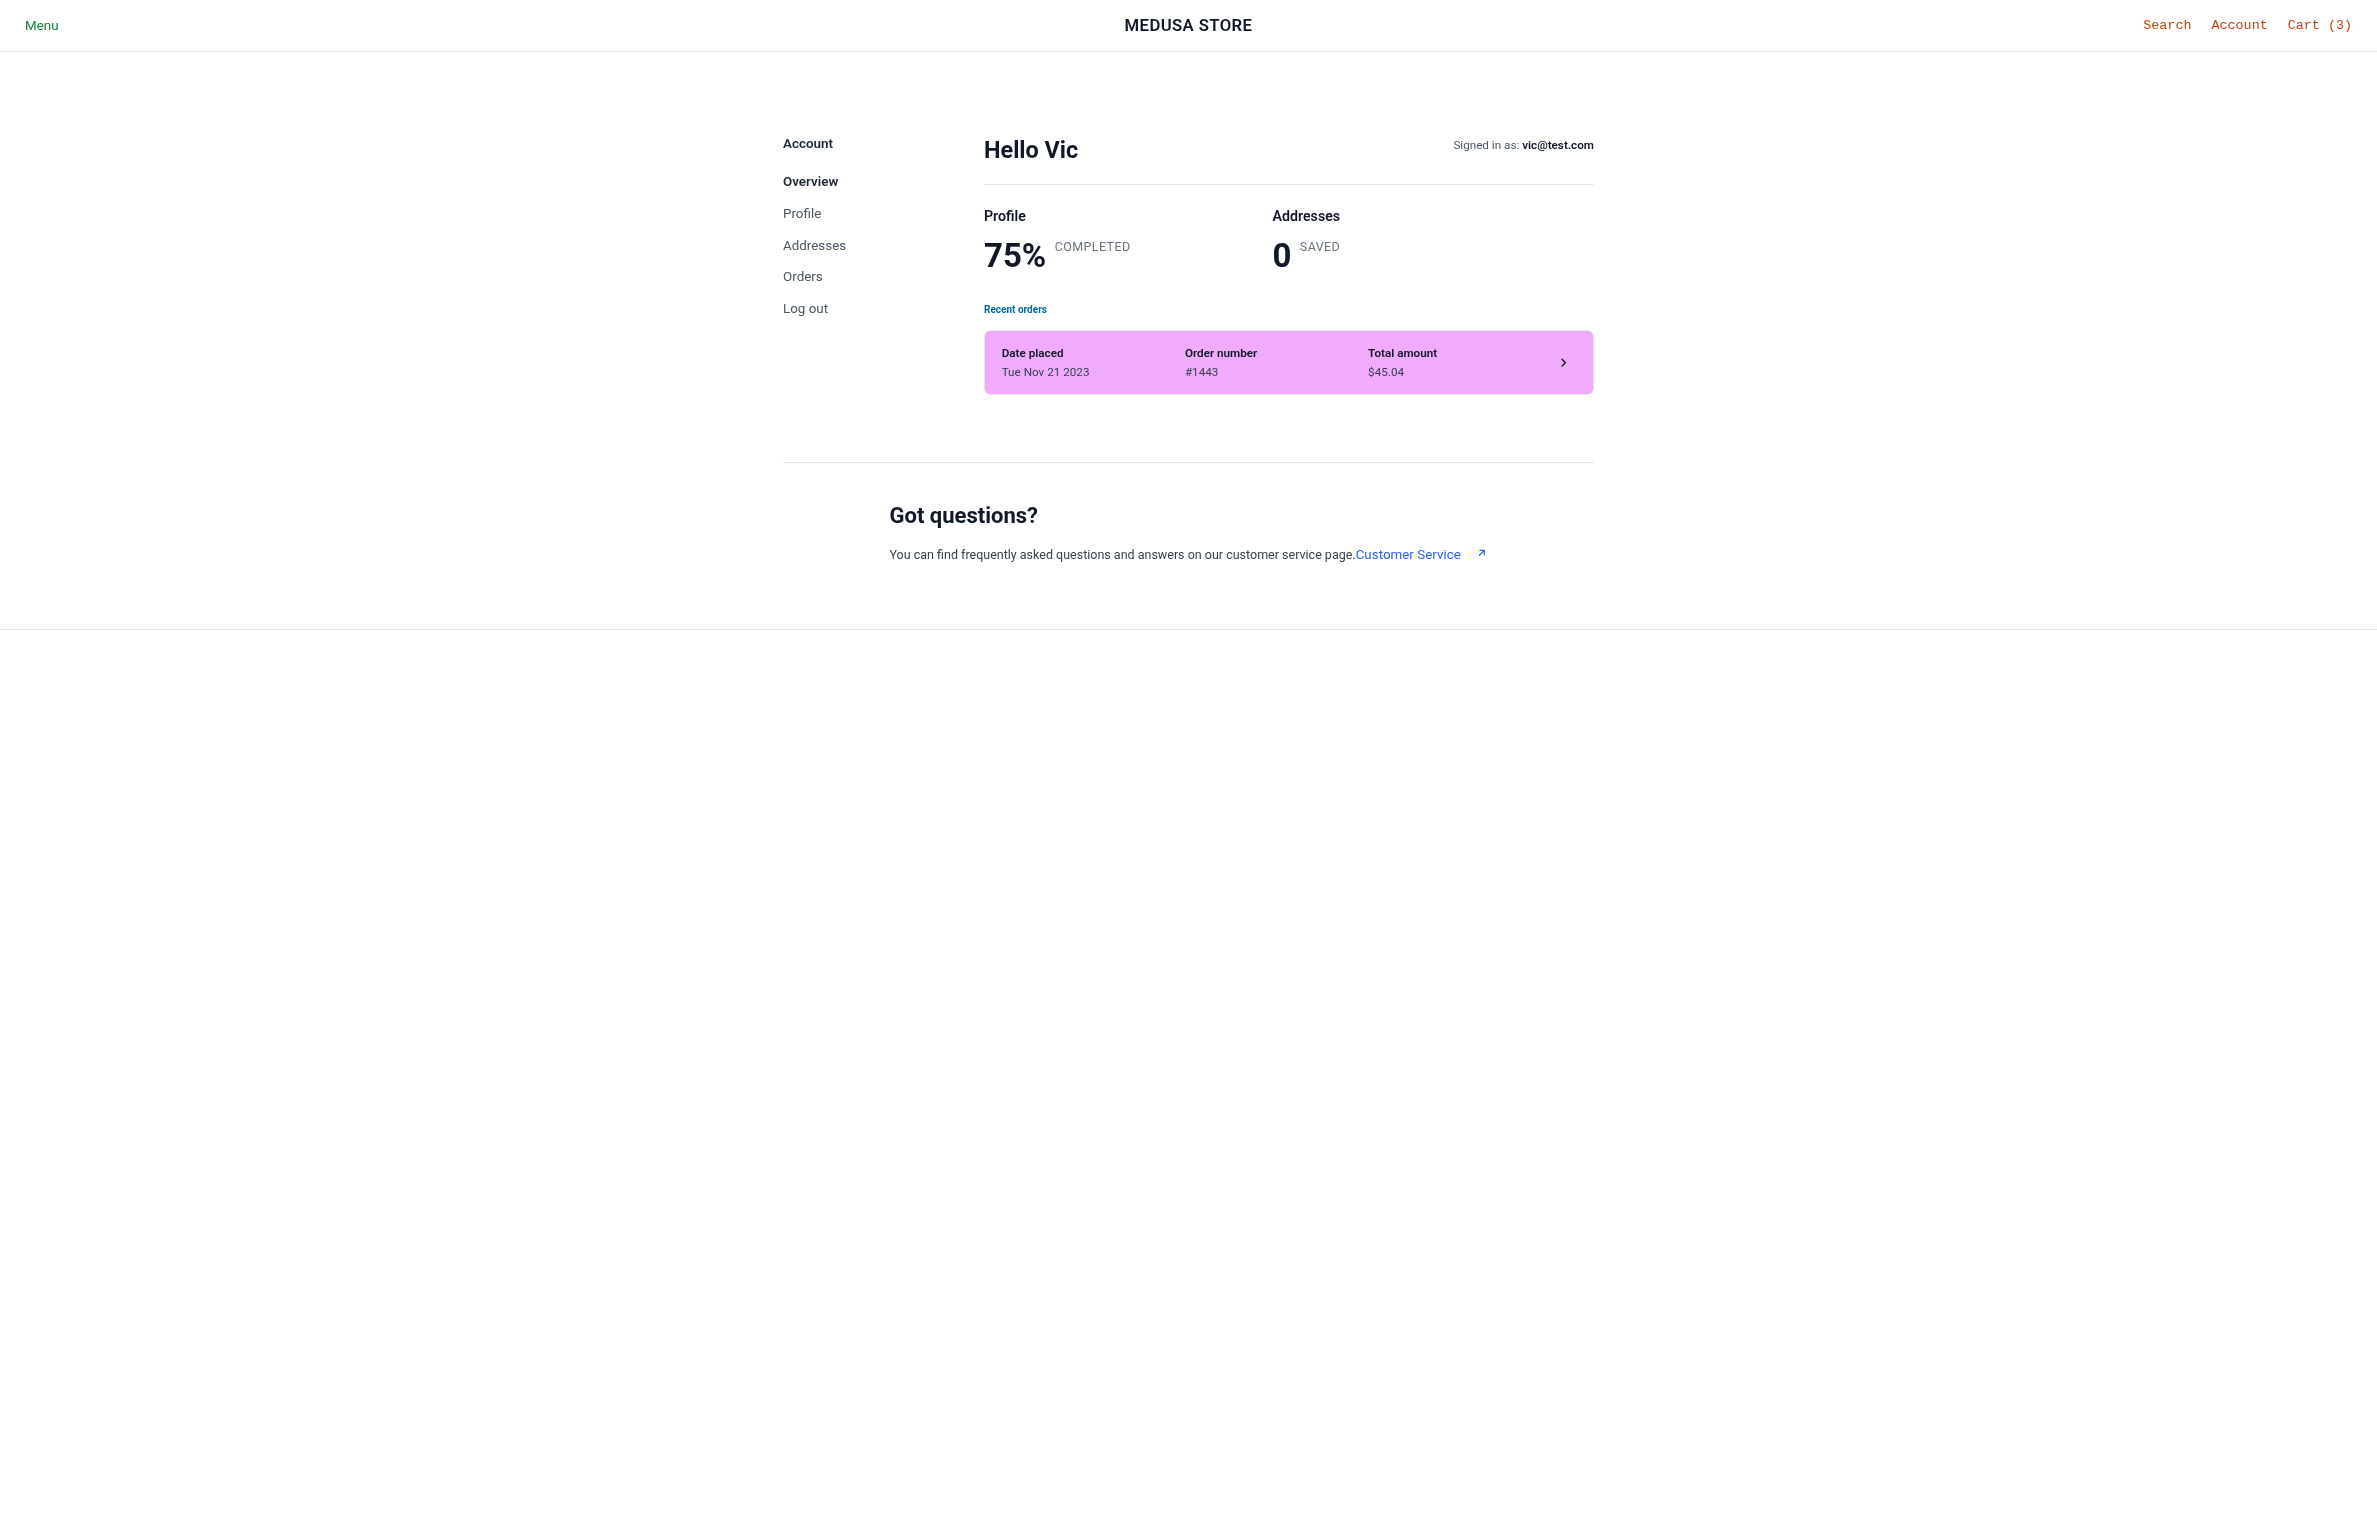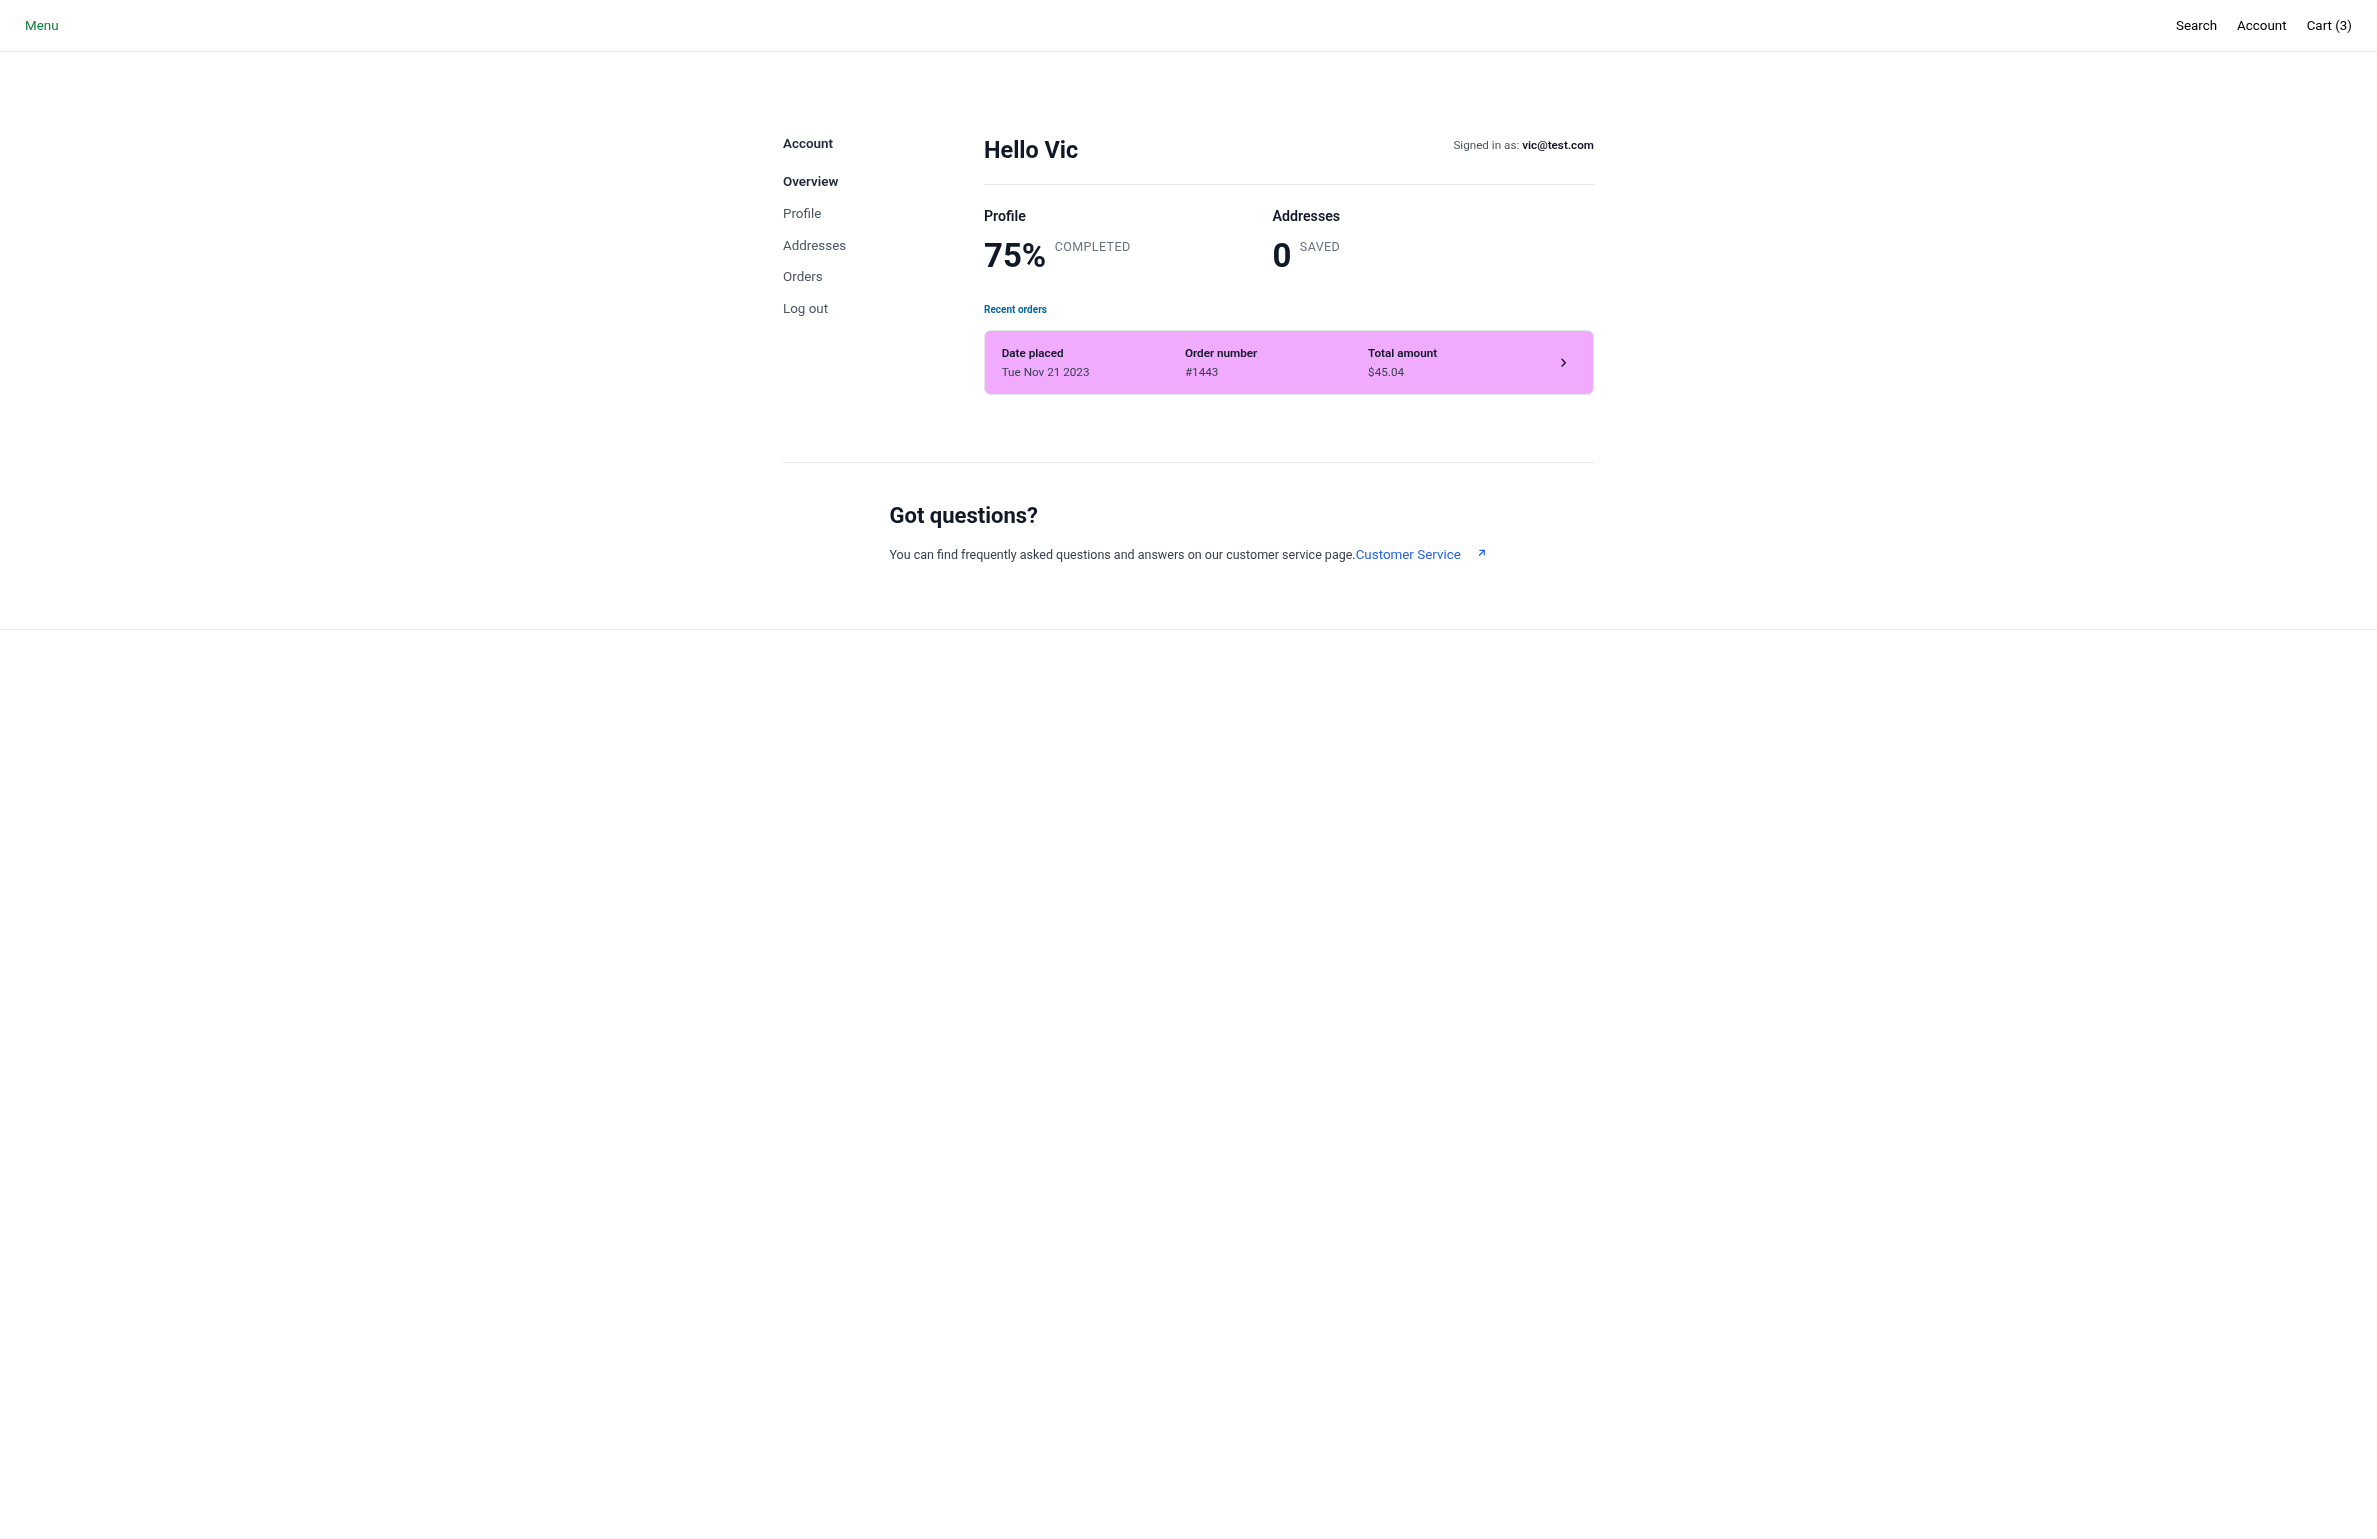--- a/index.html
+++ b/index.html
@@ -47,24 +47,25 @@
     }
     .brand {
       font-size: 16.7px;
       font-weight: 600;
       letter-spacing: 0.4px;
       color: #111827;
       text-decoration: none;
       cursor: pointer;
     }
     .nav-link {
-      color: #000000;
+      color: #c2410c;
       text-decoration: none;
       cursor: pointer;
       white-space: nowrap;
+      font-family: Liberation Mono, monospace;
     }
 
     
     .page {
       max-width: 811px;
       margin: 0 auto;
       padding-top: 84px;
     }
     .layout {
       display: grid;
@@ -233,20 +234,23 @@
       border-top: 0.8px solid #e5e7eb;
       width: 100%;
     }
   </style>
 </head>
 <body>
 
 <header class="header">
   <div class="header-left">
     <a class="menu-link">Menu</a>
+  </div>
+  <div class="header-center">
+    <a class="brand">MEDUSA STORE</a>
   </div>
   <div class="header-right">
     <a class="nav-link">Search</a>
     <a class="nav-link">Account</a>
     <a class="nav-link">Cart (3)</a>
   </div>
 </header>
 
 <div class="page">
   <div class="layout">

